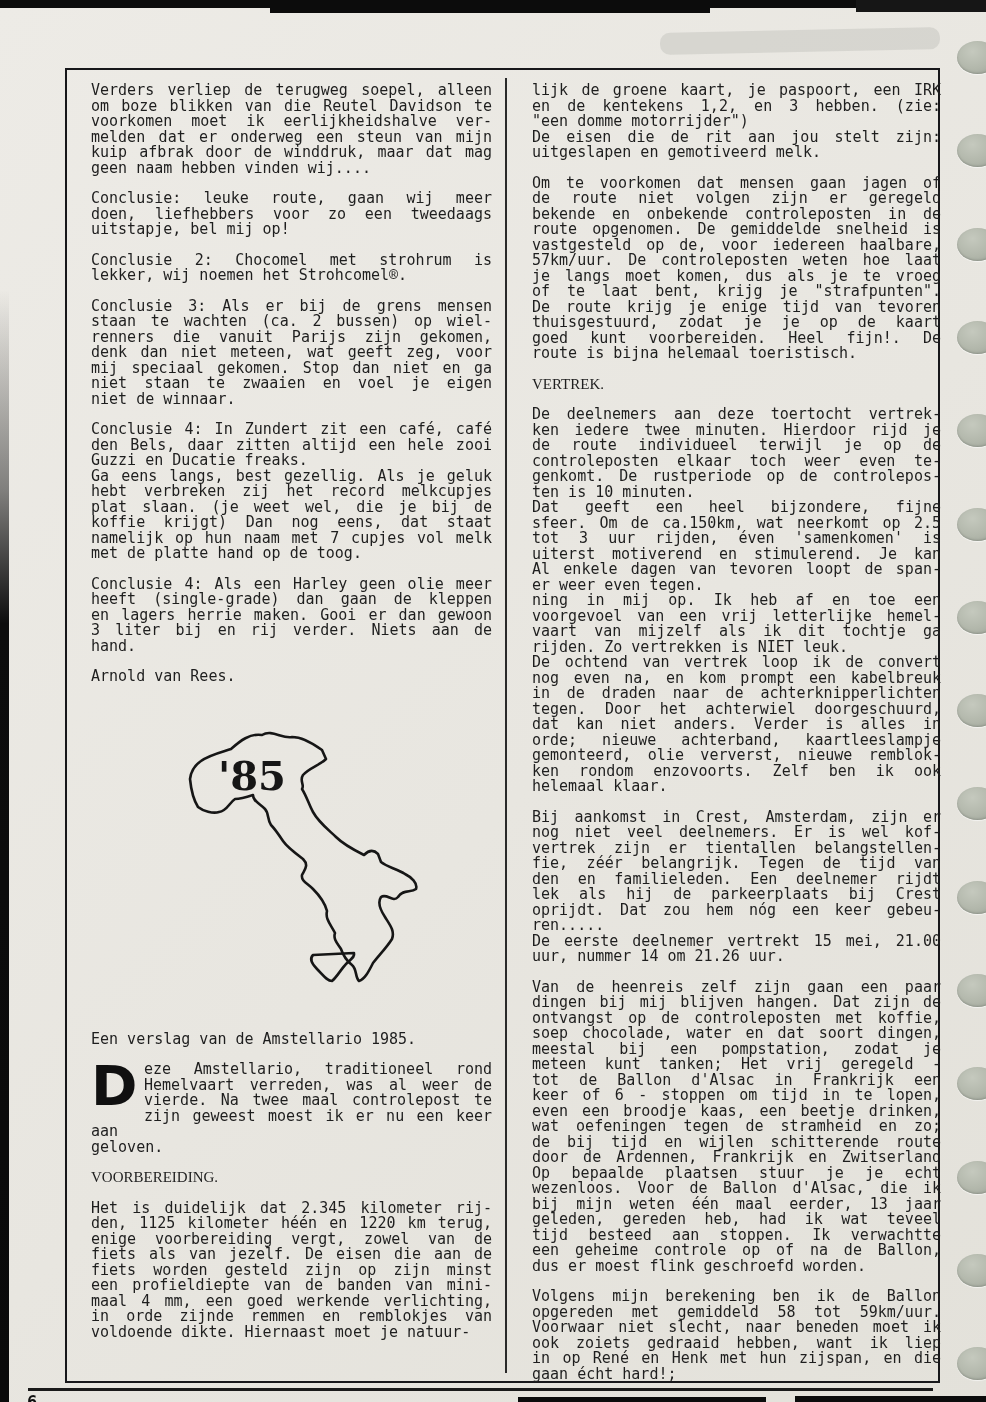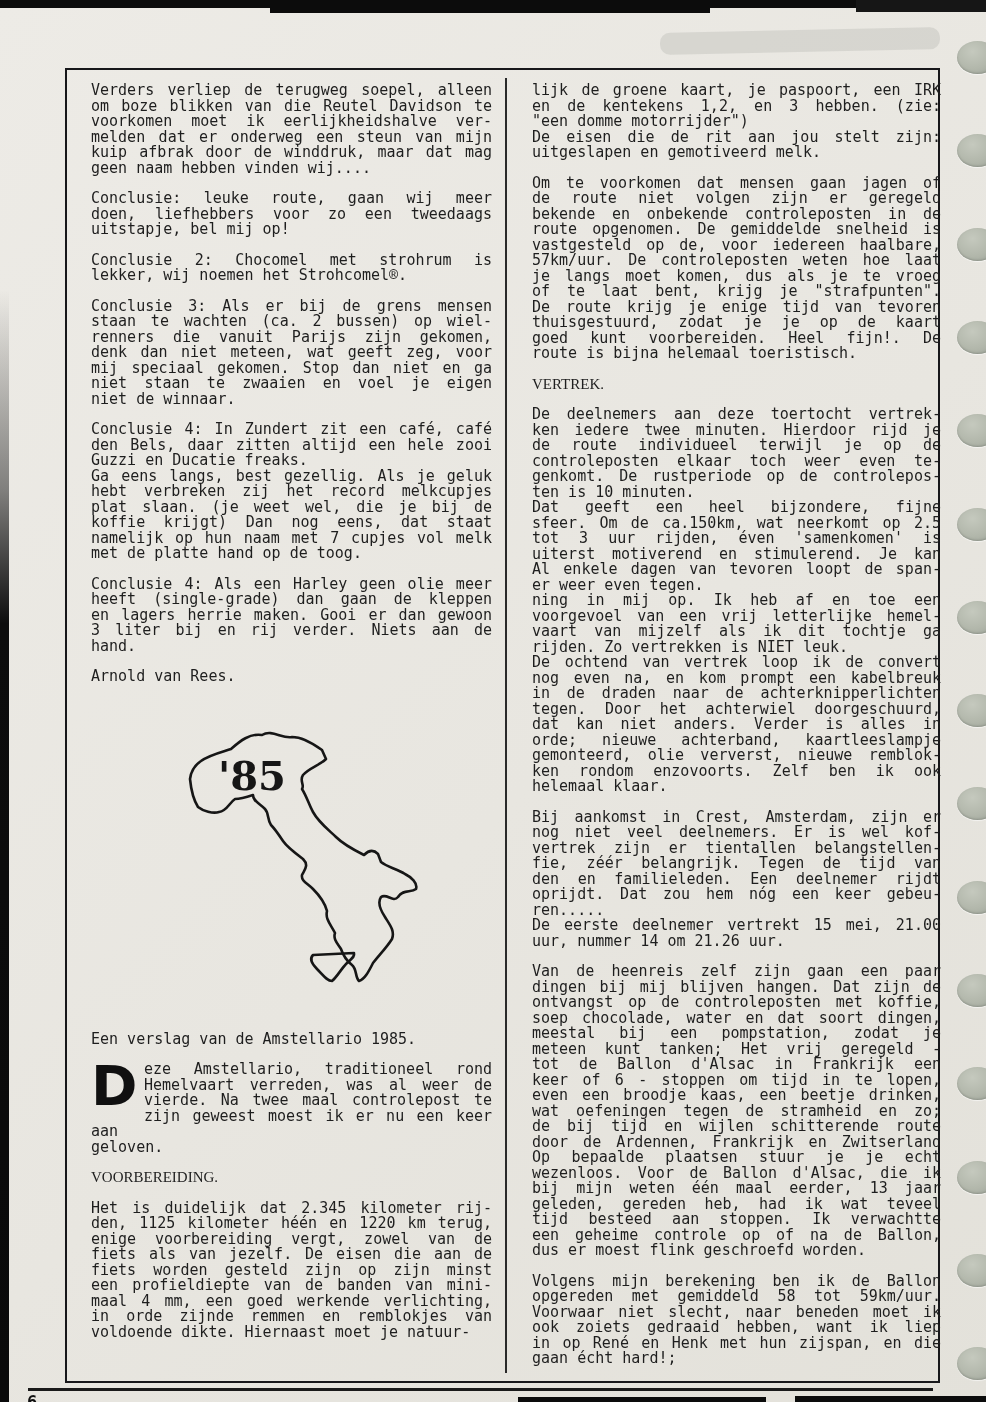--- a/index.html
+++ b/index.html
@@ -208,20 +208,21 @@
           <div class="ln j">gemonteerd, olie ververst, nieuwe remblok-</div>
           <div class="ln j">ken rondom enzovoorts. Zelf ben ik ook</div>
           <div class="ln">helemaal klaar.</div>
         </div>
         <div class="para body">
           <div class="ln j">Bij aankomst in Crest, Amsterdam, zijn er</div>
           <div class="ln j">nog niet veel deelnemers. Er is wel kof-</div>
           <div class="ln j">vertrek zijn er tientallen belangstellen-</div>
           <div class="ln j">fie, zéér belangrijk. Tegen de tijd van</div>
           <div class="ln j">den en familieleden. Een deelnemer rijdt</div>
+          <div class="ln j">lek als hij de parkeerplaats bij Crest</div>
           <div class="ln j">oprijdt. Dat zou hem nóg een keer gebeu-</div>
           <div class="ln">ren.....</div>
           <div class="ln j">De eerste deelnemer vertrekt 15 mei, 21.00</div>
           <div class="ln">uur, nummer 14 om 21.26 uur.</div>
         </div>
         <div class="para body">
           <div class="ln j">Van de heenreis zelf zijn gaan een paar</div>
           <div class="ln j">dingen bij mij blijven hangen. Dat zijn de</div>
           <div class="ln j">ontvangst op de controleposten met koffie,</div>
           <div class="ln j">soep chocolade, water en dat soort dingen,</div>

